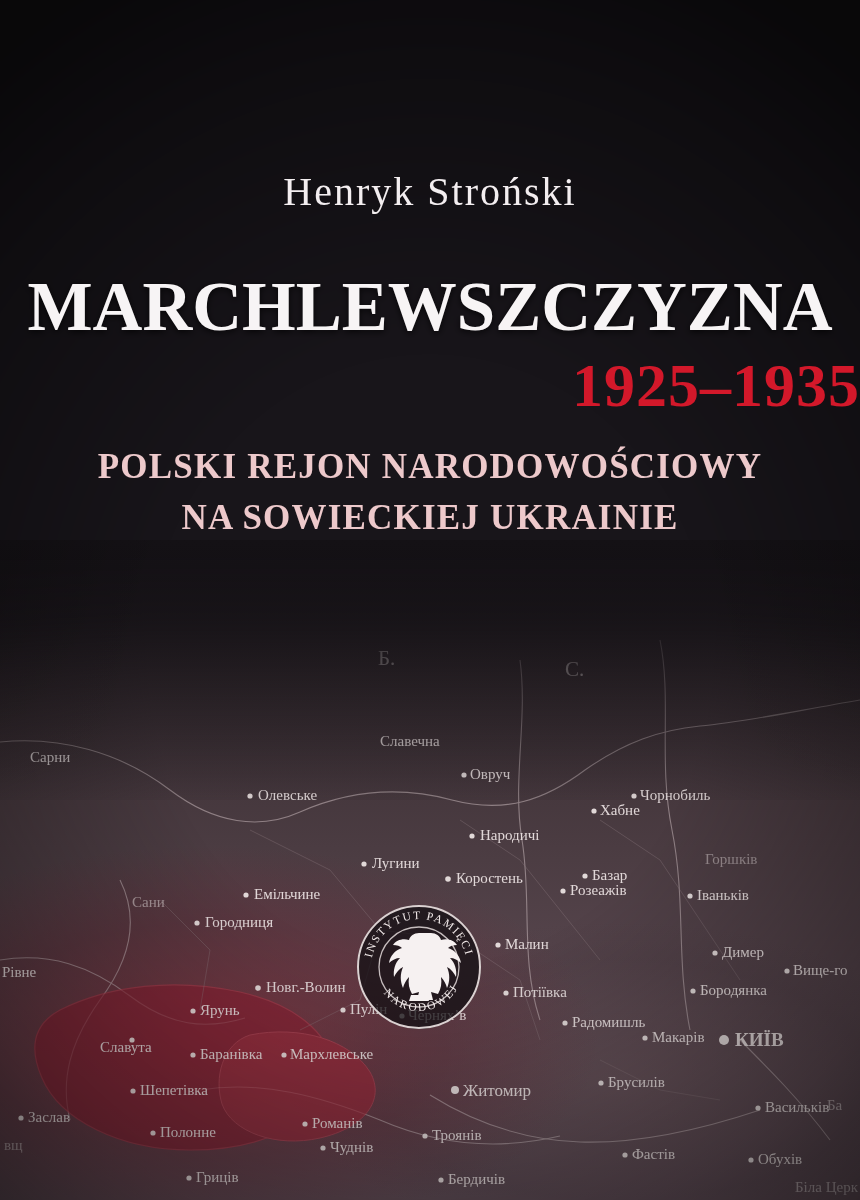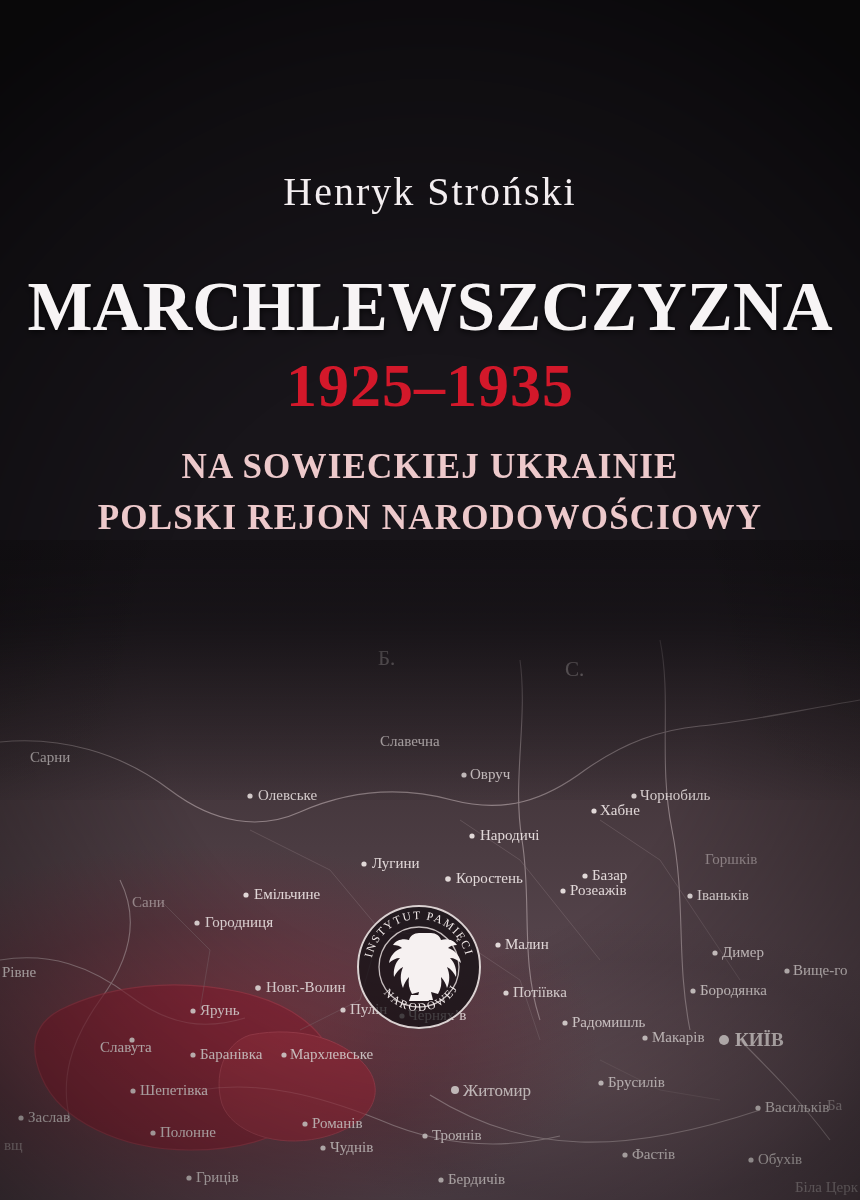--- a/index.html
+++ b/index.html
@@ -91,20 +91,21 @@
     text-align: center;
   }
   .years {
     margin-top: 12px;
     font-family: "Liberation Serif", serif;
     font-weight: 700;
     font-size: 62px;
     color: #d3182a;
     letter-spacing: 1px;
     line-height: 1.0;
+    text-align: right;
   }
   .subtitle {
     margin-top: 26px;
     font-family: "Liberation Serif", serif;
     font-weight: 700;
     font-size: 35px;
     line-height: 1.45;
     letter-spacing: 1.2px;
     color: #edc9cb;
   }
@@ -254,22 +255,22 @@
 
     <div class="map-fade-top"></div>
     <div class="map-vignette"></div>
   </div>
 
   <div class="text-block">
     <div class="author">Henryk Stroński</div>
     <div class="title">MARCHLEWSZCZYZNA</div>
     <div class="years">1925–1935</div>
     <div class="subtitle">
+      <div>POLSKI REJON NARODOWOŚCIOWY</div>
       <div>NA SOWIECKIEJ UKRAINIE</div>
-      <div>POLSKI REJON NARODOWOŚCIOWY</div>
     </div>
   </div>
 
   <div class="emblem">
     <svg viewBox="0 0 128 128" width="128" height="128">
       <defs>
         <path id="ringTop" d="M 16,64 A 48,48 0 0 1 112,64"></path>
         <path id="ringBottom" d="M 20,64 A 44,44 0 0 0 108,64"></path>
       </defs>
       <circle cx="64" cy="64" r="62" fill="#120f13" opacity="0.75"></circle>

